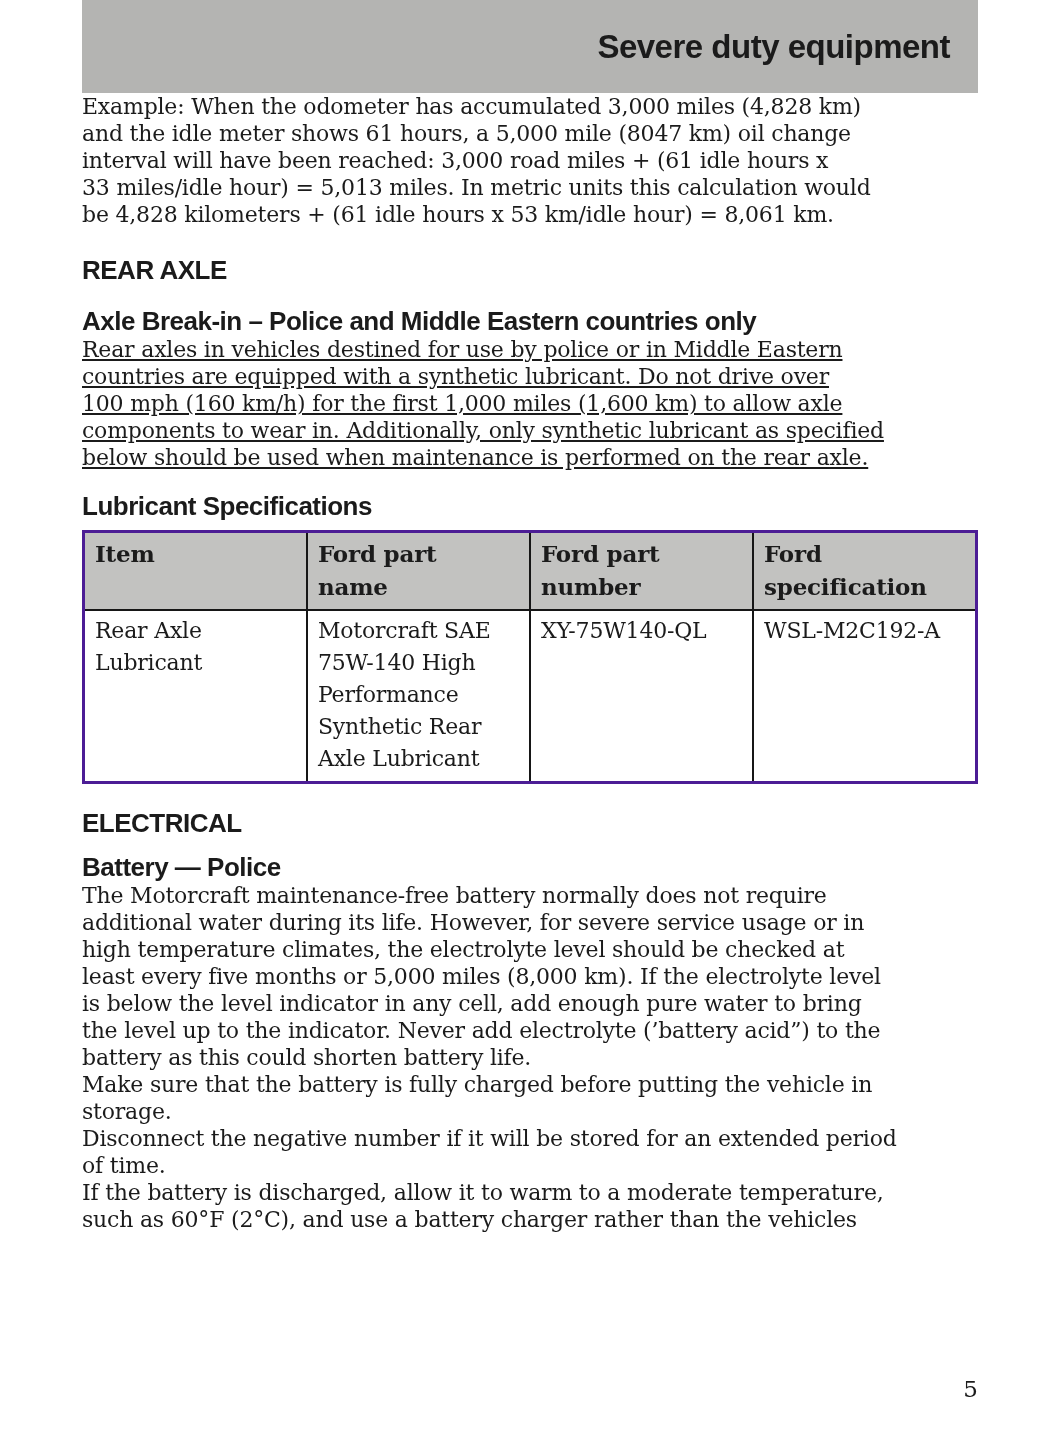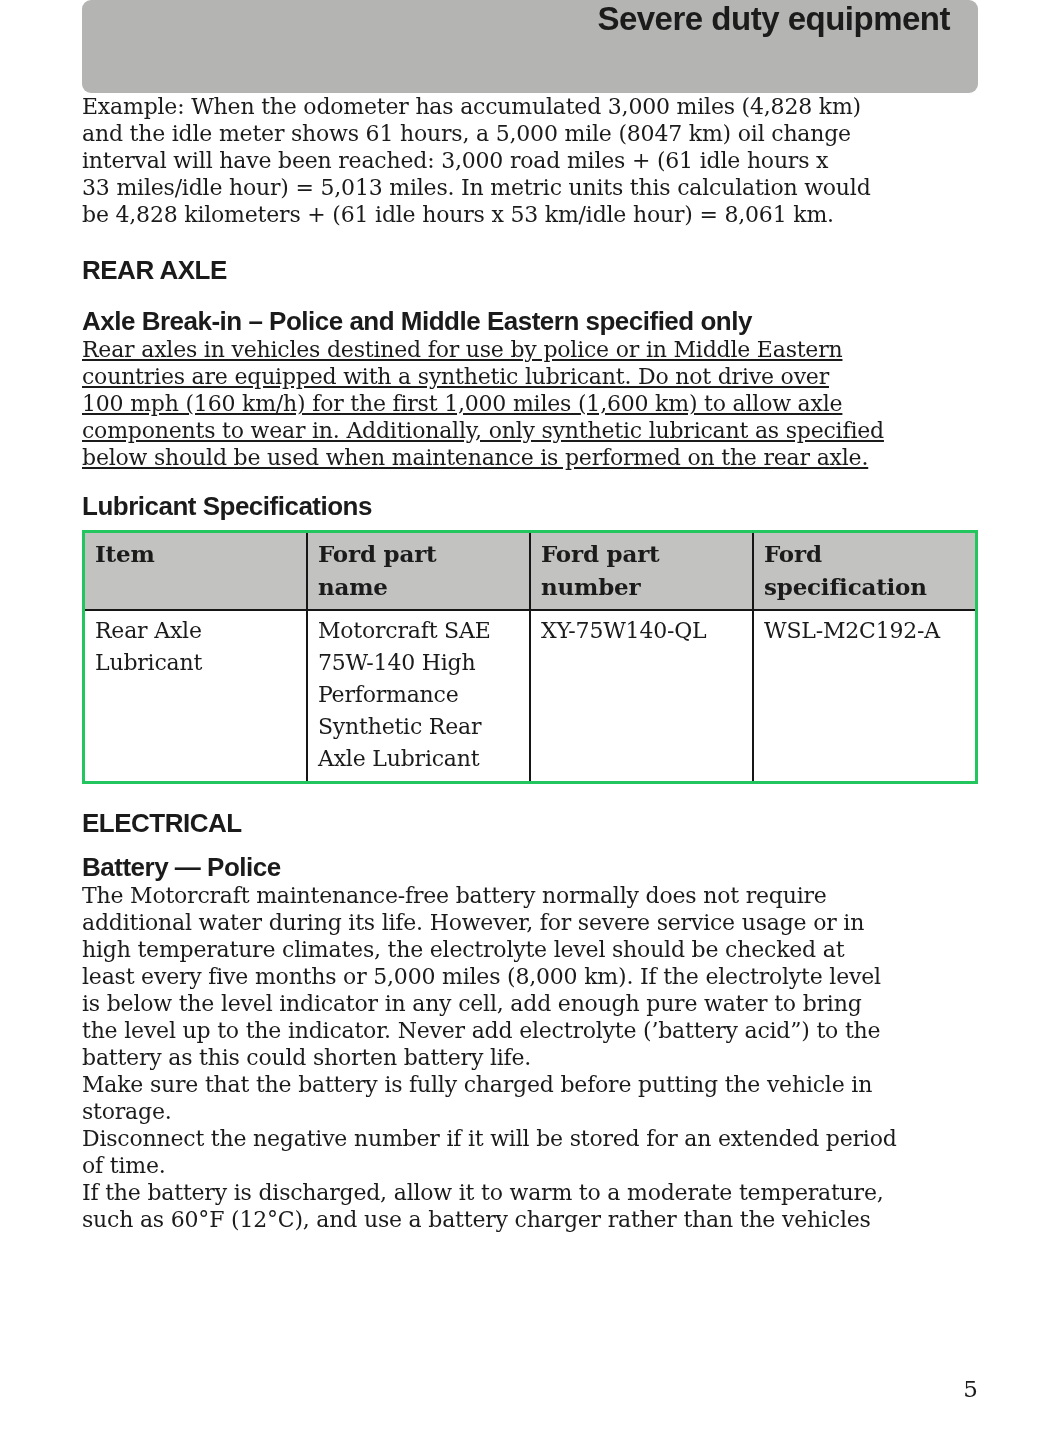--- a/index.html
+++ b/index.html
@@ -12,29 +12,29 @@
     position: relative;
     width: 1050px; height: 1450px;
     box-sizing: border-box;
     padding: 0 72px 0 82px;
     overflow: hidden;
   }
   .titlebar {
     height: 93px;
     background: #b4b4b2;
     display: flex;
+    align-items: center;
     justify-content: flex-end;
     padding-right: 28px;
     box-sizing: border-box;
     font-family: "Liberation Sans", sans-serif;
     font-weight: bold;
     font-size: 33px;
     letter-spacing: -0.5px;
     color: #1b1b1b;
-    border-radius: 9px;
   }
   p.body {
     font-family: "DejaVu Serif", serif;
     font-size: 22px;
     line-height: 27px;
     letter-spacing: -0.2px;
     white-space: pre-line;
     margin: 0;
   }
   h2, h3 {
@@ -56,21 +56,21 @@
   .mt-h2elec  { margin-top: 24px; }
   .mt-h3batt  { margin-top: 14px; }
   .mt-pbatt   { margin-top: 6px; }
   .mt-h3store { margin-top: 14px; }
   .mt-pstore1 { margin-top: 8px; }
   .mt-pstore2 { margin-top: 14px; }
   .mt-pstore3 { margin-top: 8px; }
   table.spec {
     width: 100%;
     border-collapse: collapse;
-    border: 3px solid #22c55e;
+    border: 3px solid #4c1d95;
     table-layout: fixed;
   }
   table.spec th, table.spec td {
     border: 2px solid #161616;
     vertical-align: top;
     text-align: left;
     white-space: pre-line;
     padding: 4px 10px 6px 10px;
     width: 25%;
     font-family: "DejaVu Serif", serif;
@@ -106,21 +106,21 @@
   </header>
 
   <p class="body mt-intro">Example: When the odometer has accumulated 3,000 miles (4,828 km)
 and the idle meter shows 61 hours, a 5,000 mile (8047 km) oil change
 interval will have been reached: 3,000 road miles + (61 idle hours x
 33 miles/idle hour) = 5,013 miles. In metric units this calculation would
 be 4,828 kilometers + (61 idle hours x 53 km/idle hour) = 8,061 km.</p>
 
   <h2 class="mt-h2rear">REAR AXLE</h2>
 
-  <h3 class="mt-h3axle">Axle Break-in – Police and Middle Eastern specified only</h3>
+  <h3 class="mt-h3axle">Axle Break-in – Police and Middle Eastern countries only</h3>
 
   <p class="body mt-paxle">Rear axles in vehicles destined for use by police or in Middle Eastern
 countries are equipped with a synthetic lubricant. Do not drive over
 100 mph (160 km/h) for the first 1,000 miles (1,600 km) to allow axle
 components to wear in. Additionally, only synthetic lubricant as specified
 below should be used when maintenance is performed on the rear axle.</p>
 
   <h3 class="mt-h3lub">Lubricant Specifications</h3>
 
   <table class="spec mt-table">
@@ -163,17 +163,17 @@
 battery as this could shorten battery life.</p>
 
 
   <p class="body mt-pstore1">Make sure that the battery is fully charged before putting the vehicle in
 storage.</p>
 
   <p class="body mt-pstore2">Disconnect the negative number if it will be stored for an extended period
 of time.</p>
 
   <p class="body mt-pstore3">If the battery is discharged, allow it to warm to a moderate temperature,
-such as 60°F (12°C), and use a battery charger rather than the vehicles</p>
+such as 60°F (2°C), and use a battery charger rather than the vehicles</p>
 
   <div class="pagenum">5</div>
 
 </div>
 
 </body></html>

